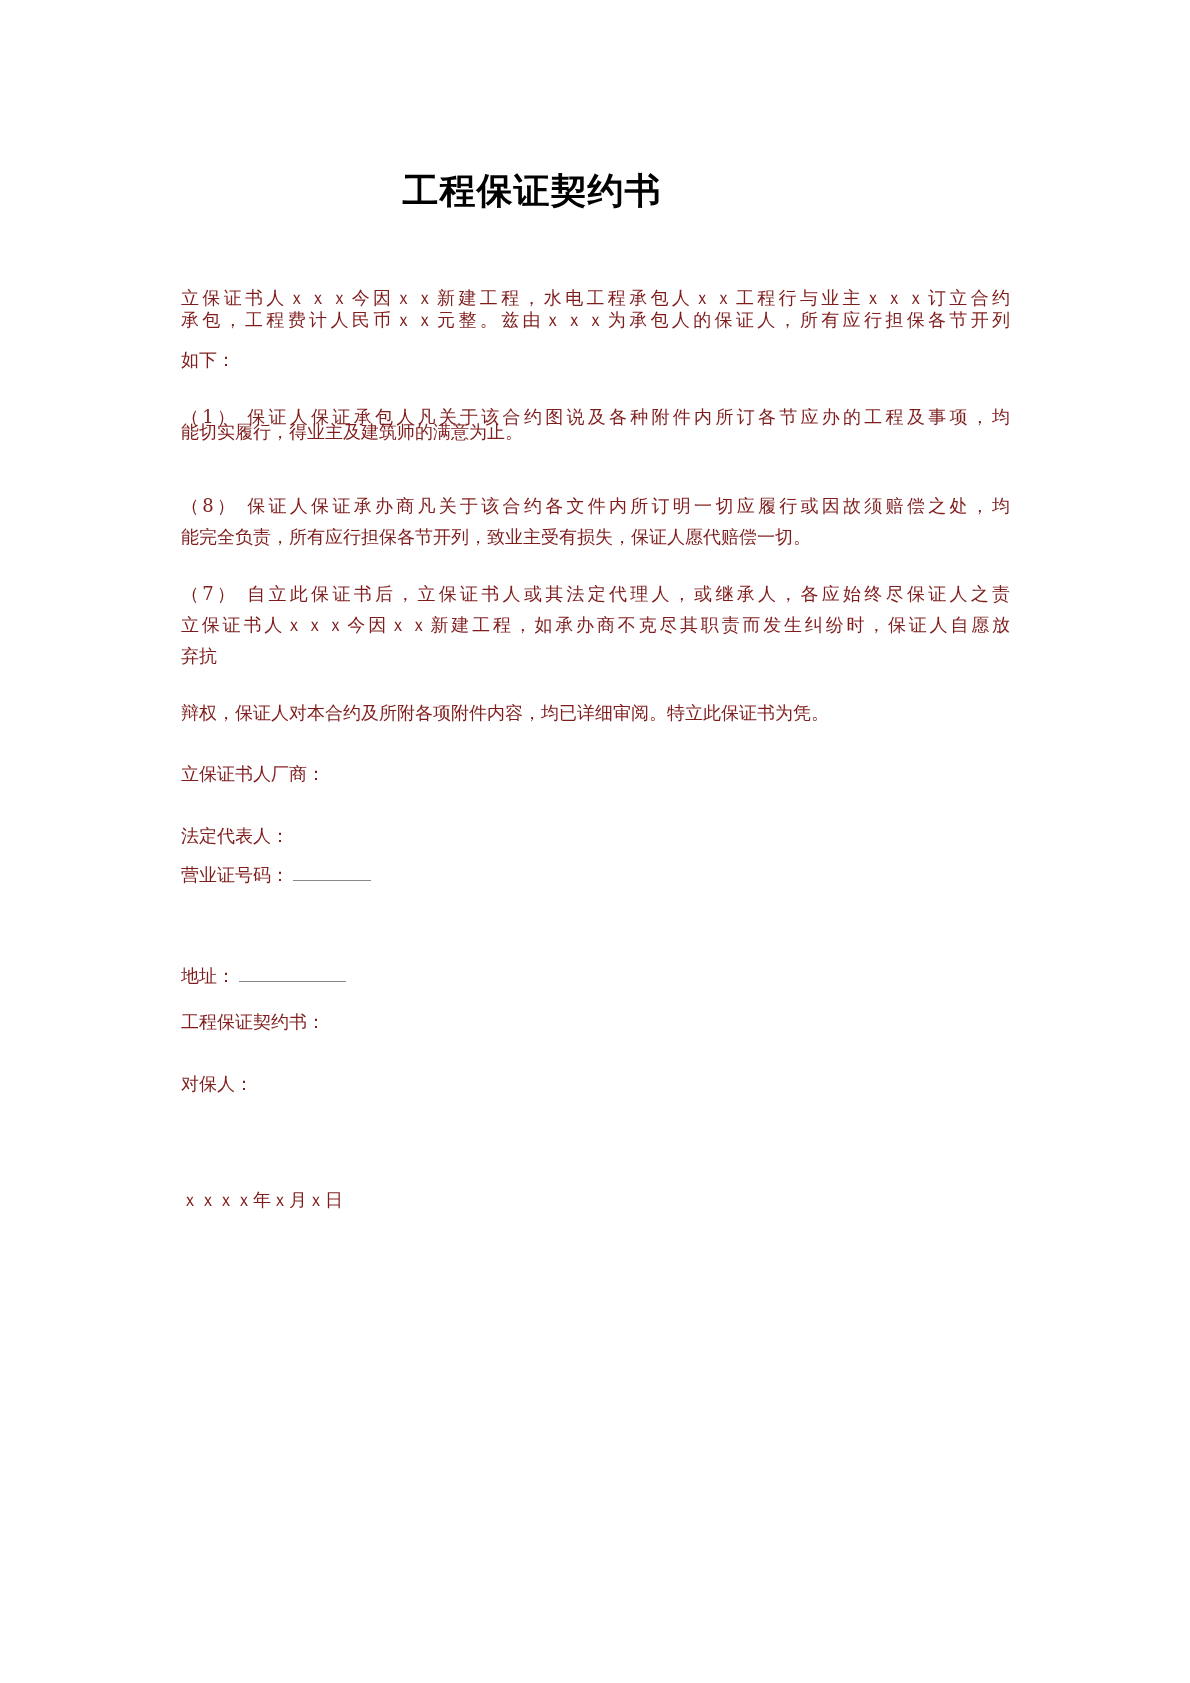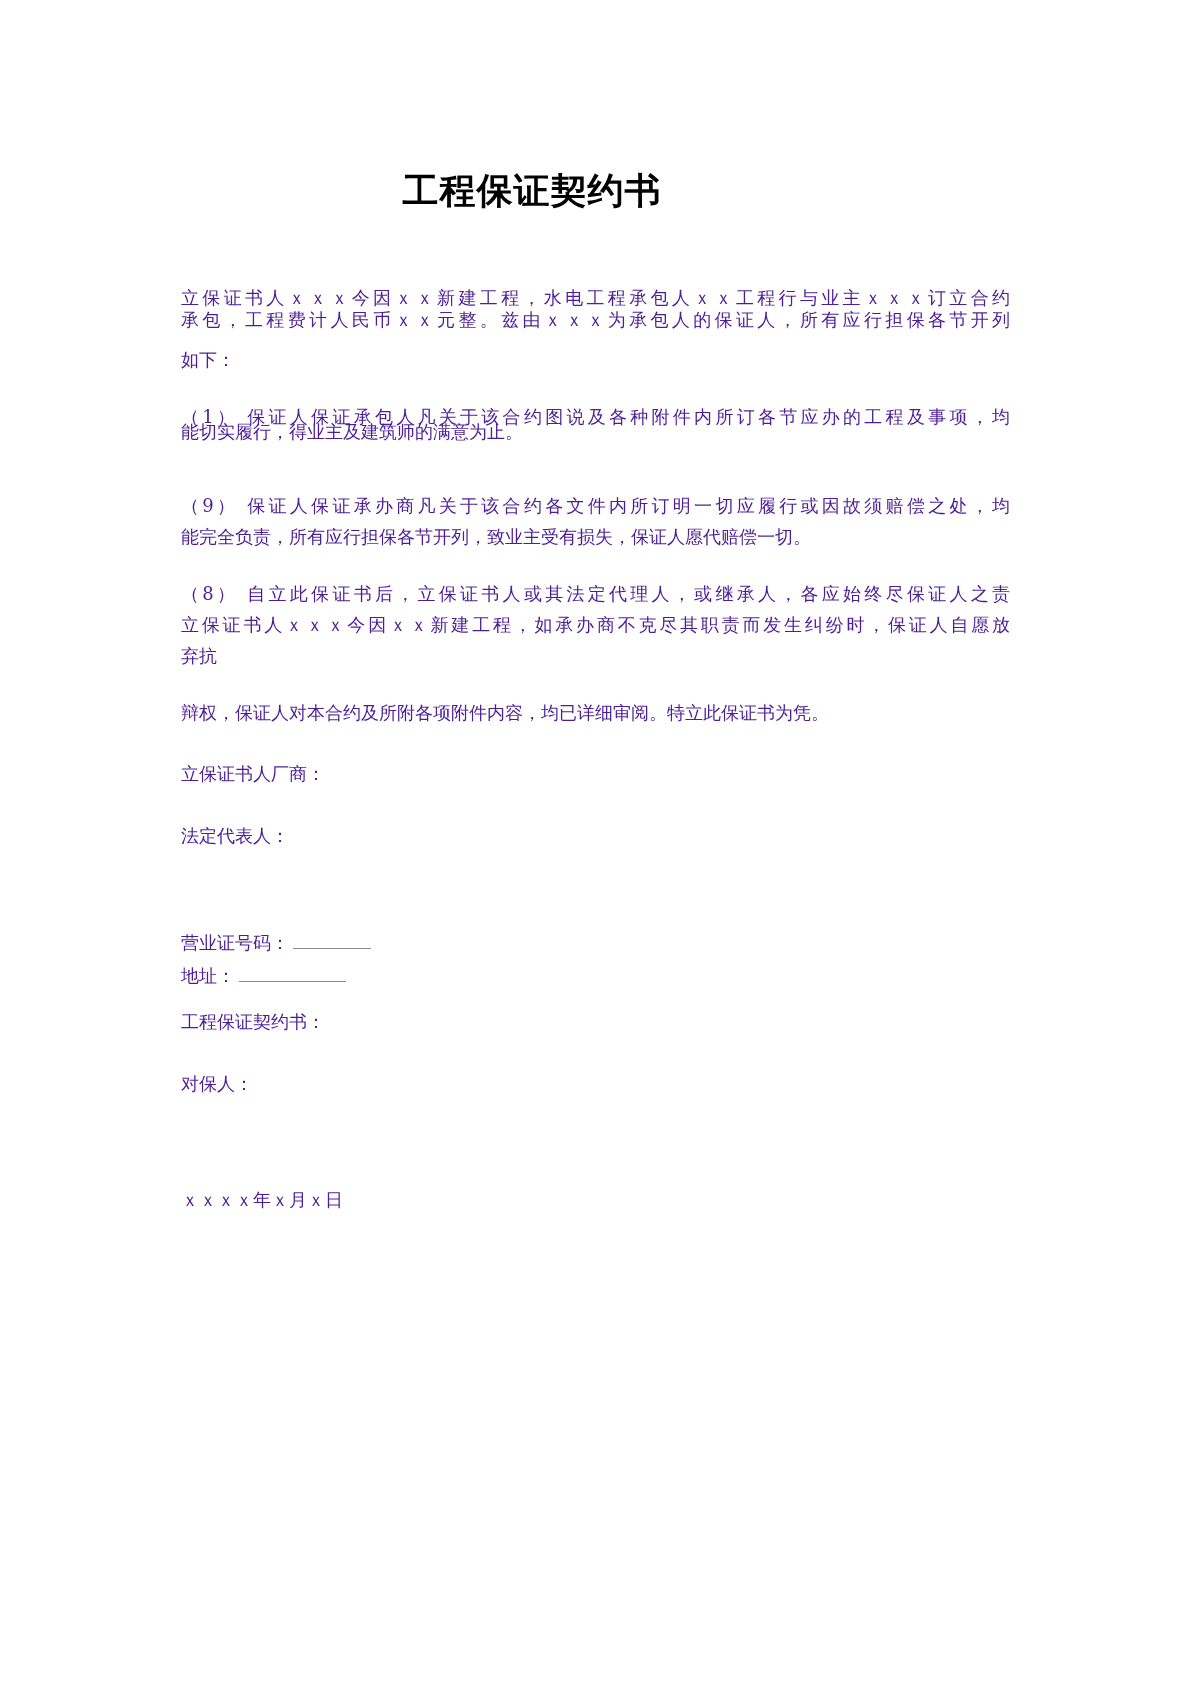--- a/index.html
+++ b/index.html
@@ -2,21 +2,21 @@
 <html><head>
   <meta charset="utf-8">
   <style>
     html, body { margin: 0; padding: 0; background: #ffffff; }
     body { width: 1190px; height: 1683px; position: relative; overflow: hidden;
            font-family: "DejaVu Serif", "Liberation Serif", serif; color: #111; }
     .title { position: absolute; left: 0; width: 1064px; top: 168px; text-align: center;
              font-family: "DejaVu Sans", "Liberation Sans", sans-serif; font-size: 36px;
              font-weight: bold; letter-spacing: 1px; line-height: 46px; color: #000; }
     .line { position: absolute; left: 181px; font-size: 18px; line-height: 24px;
-            white-space: nowrap; color: #4c1d95; }
+            white-space: nowrap; color: #7f1d1d; }
     .just { width: 829px; text-align: justify; text-align-last: justify; }
     .blank { display: inline-block; vertical-align: baseline; border-bottom: 1px solid #888;
              height: 18px; margin-left: 4px; }
   </style>
 </head>
 <body>
 
 <div>
   <div class="title">工程保证契约书</div>
 
@@ -25,40 +25,40 @@
     <div class="line just" style="top:308px">承包，工程费计人民币ｘｘ元整。兹由ｘｘｘ为承包人的保证人，所有应行担保各节开列</div>
     <div class="line" style="top:348px">如下：</div>
   </div>
 
   <div>
     <div class="line just" style="top:405px">（1）  保证人保证承包人凡关于该合约图说及各种附件内所订各节应办的工程及事项，均</div>
     <div class="line" style="top:420px">能切实履行，得业主及建筑师的满意为止。</div>
   </div>
 
   <div>
-    <div class="line just" style="top:494px">（9）  保证人保证承办商凡关于该合约各文件内所订明一切应履行或因故须赔偿之处，均</div>
+    <div class="line just" style="top:494px">（8）  保证人保证承办商凡关于该合约各文件内所订明一切应履行或因故须赔偿之处，均</div>
     <div class="line" style="top:525px">能完全负责，所有应行担保各节开列，致业主受有损失，保证人愿代赔偿一切。</div>
   </div>
 
   <div>
-    <div class="line just" style="top:582px">（8）  自立此保证书后，立保证书人或其法定代理人，或继承人，各应始终尽保证人之责</div>
+    <div class="line just" style="top:582px">（7）  自立此保证书后，立保证书人或其法定代理人，或继承人，各应始终尽保证人之责</div>
     <div class="line just" style="top:613px">立保证书人ｘｘｘ今因ｘｘ新建工程，如承办商不克尽其职责而发生纠纷时，保证人自愿放</div>
     <div class="line" style="top:644px">弃抗</div>
   </div>
 
   <div class="line" style="top:701px">辩权，保证人对本合约及所附各项附件内容，均已详细审阅。特立此保证书为凭。</div>
 
   <div>
     <div class="line" style="top:762px">
       <span>立保证书人厂商：</span>
     </div>
     <div class="line" style="top:824px">
       <span>法定代表人：</span>
     </div>
-    <div class="line" style="top:930px">
+    <div class="line" style="top:862px">
       <span>营业证号码：</span><span class="blank" style="width:78px"></span>
     </div>
     <div class="line" style="top:963px">
       <span>地址：</span><span class="blank" style="width:107px"></span>
     </div>
     <div class="line" style="top:1010px">
       <span>工程保证契约书：</span>
     </div>
     <div class="line" style="top:1072px">
       <span>对保人：</span>

